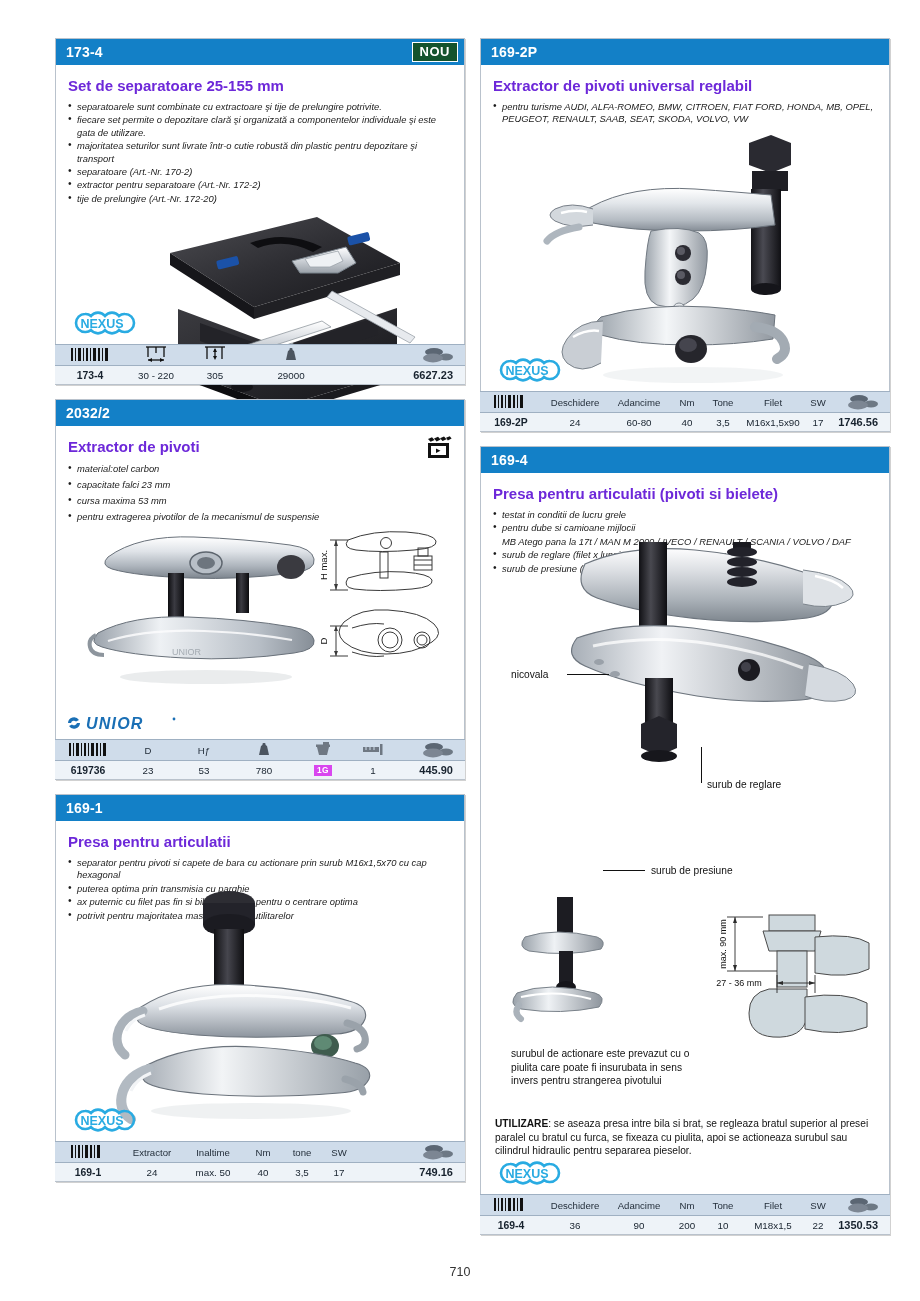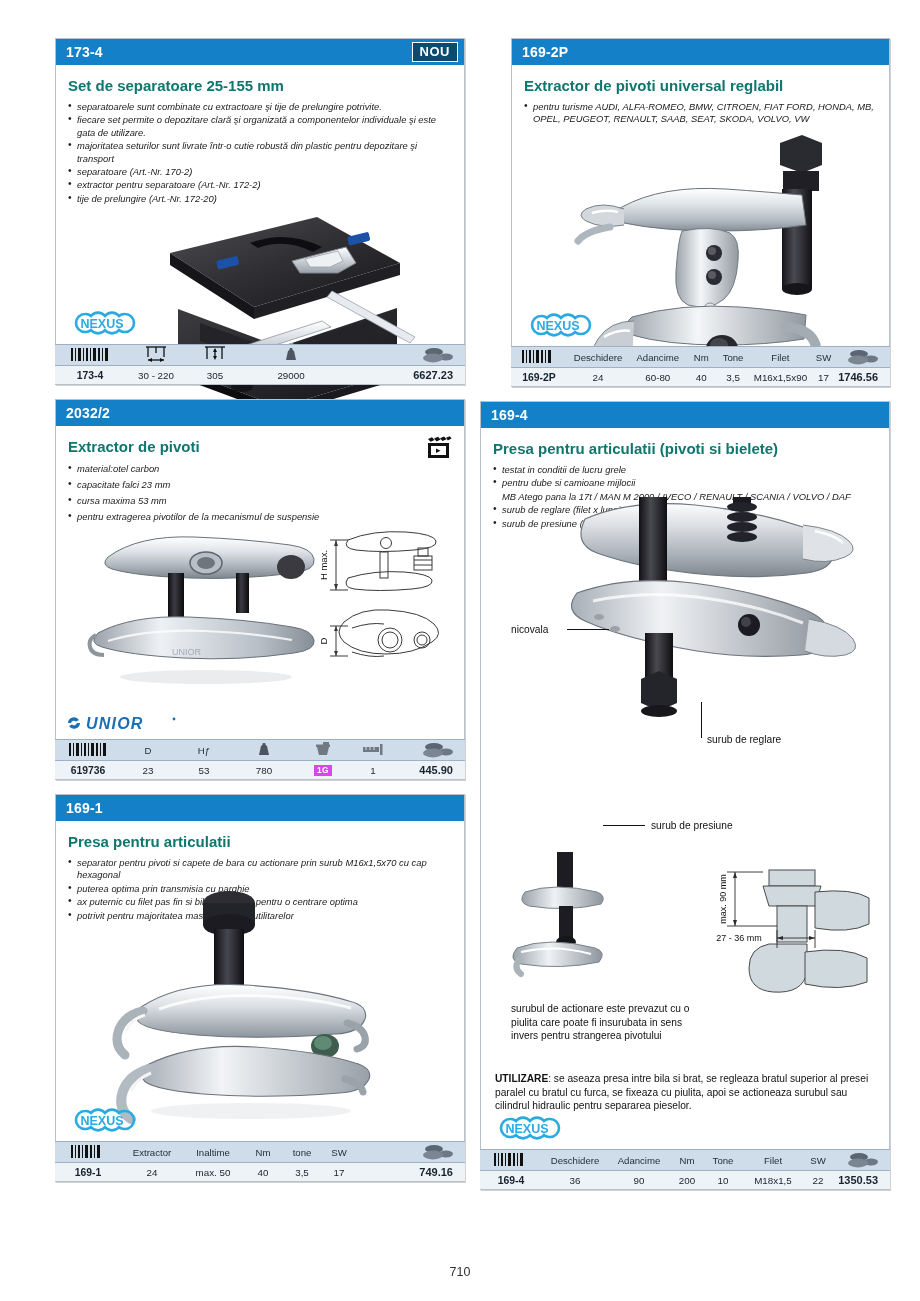--- a/index.html
+++ b/index.html
@@ -34,30 +34,30 @@
     position:relative;
   }
   .card-code {
     color:#ffffff;
     font-size:14px;
     font-weight:bold;
     letter-spacing:.2px;
   }
   .badge-nou {
     position:absolute; right:6px; top:3px;
-    background:#0c4a6e; color:#fff;
+    background:#14532d; color:#fff;
     font-size:13px; font-weight:bold;
     padding:1px 7px 2px 7px;
     border:1px solid #fff;
     letter-spacing:.5px;
     line-height:15px;
   }
   .card-body { padding:10px 12px 0 12px; position:relative; }
   .prod-title {
-    font-size:15px; font-weight:bold; color:#0f766e;
+    font-size:15px; font-weight:bold; color:#6d28d9;
     margin:2px 0 7px 0; letter-spacing:0;
   }
   .bullets { list-style:none; margin:0; padding:0; }
   .bullets li {
     font-style:italic; font-size:9.4px; line-height:12.4px;
     color:#1a1a1a; padding-left:9px; position:relative;
     margin-bottom:1px;
   }
   .bullets li.dot::before {
     content:"\2022"; position:absolute; left:0; top:-1px; font-size:10px;
@@ -577,21 +577,21 @@
             </tr>
           </tbody>
         </table>
       </div>
     </div>
 
   </div>
 
   <div class="col col-right">
 
-    <div class="card" style="height:349px;margin-left:31px;">
+    <div class="card" style="height:394px;">
       <div class="card-head">
         <span class="card-code">169-2P</span>
       </div>
       <div class="card-body">
         <div class="prod-title">Extractor de pivoti universal reglabil</div>
         <ul class="bullets">
           <li class="dot">pentru turisme AUDI, ALFA-ROMEO, BMW, CITROEN, FIAT FORD, HONDA, MB, OPEL, PEUGEOT, RENAULT, SAAB, SEAT, SKODA, VOLVO, VW</li>
         </ul>
       </div>
 

